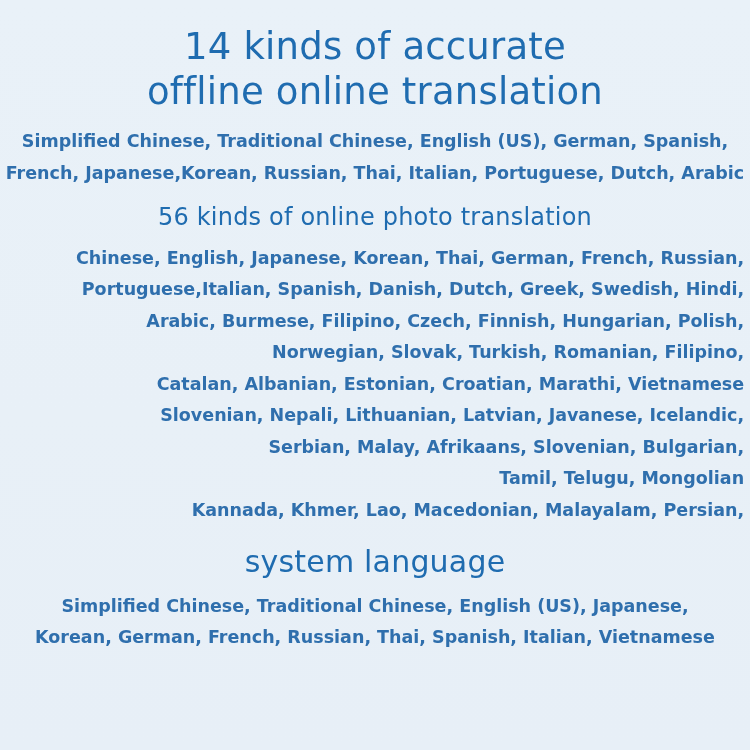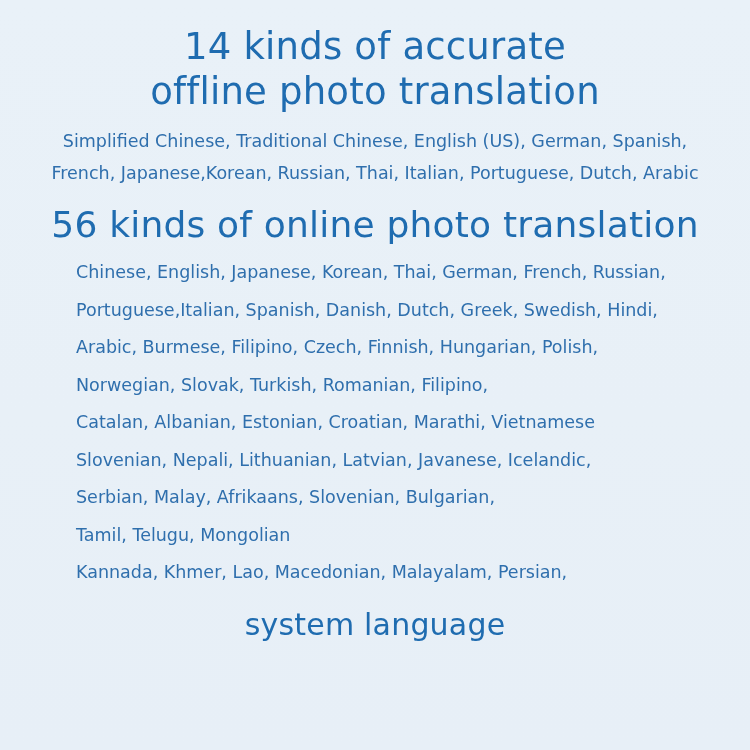--- a/index.html
+++ b/index.html
@@ -37,65 +37,65 @@
     color: #1f6cb0;
     font-weight: 400;
     text-align: center;
     line-height: 1.22;
     letter-spacing: 0.2px;
   }
   .heading.big {
     font-size: 37px;
   }
   .heading.mid {
-    font-size: 36px;
+    font-size: 24px;
   }
   .heading.sys {
     font-size: 30px;
   }
 
   .body-lines {
     display: flex;
     flex-direction: column;
     align-items: center;
     color: #2f6fad;
   }
   .body-lines.tight {
     font-size: 17.5px;
     line-height: 1.0;
   }
   .body-lines .line {
     padding: 7px 0;
     white-space: nowrap;
     text-align: center;
+    font-weight: bold;
   }
 
   .body-lines.left {
-    align-items: flex-start;
+    align-items: flex-end;
     padding-left: 58px;
     align-self: flex-start;
-    gap: 6px;
   }
   .body-lines.left .line {
     text-align: left;
   }
 
   .sp-1 { height: 10px; }
   .sp-2 { height: 12px; }
   .sp-3 { height: 14px; }
   .sp-4 { height: 18px; }
 </style>
 </head>
 <body>
 
 <div class="page">
 
   <div class="section">
     <div class="heading big">14 kinds of accurate</div>
-    <div class="heading big">offline photo translation</div>
+    <div class="heading big">offline online translation</div>
     <div class="sp-2"></div>
     <div class="body-lines tight">
       <div class="line">Simplified Chinese, Traditional Chinese, English (US), German, Spanish,</div>
       <div class="line">French, Japanese,Korean, Russian, Thai, Italian, Portuguese, Dutch, Arabic</div>
     </div>
   </div>
 
   <div class="sp-3"></div>
 
   <div class="section">
@@ -112,15 +112,19 @@
       <div class="line">Tamil, Telugu, Mongolian</div>
       <div class="line">Kannada, Khmer, Lao, Macedonian, Malayalam, Persian,</div>
     </div>
   </div>
 
   <div class="sp-4"></div>
 
   <div class="section">
     <div class="heading sys">system language</div>
     <div class="sp-1"></div>
+    <div class="body-lines tight">
+      <div class="line">Simplified Chinese, Traditional Chinese, English (US), Japanese,</div>
+      <div class="line">Korean, German, French, Russian, Thai, Spanish, Italian, Vietnamese</div>
+    </div>
   </div>
 
 </div>
 
 </body></html>

